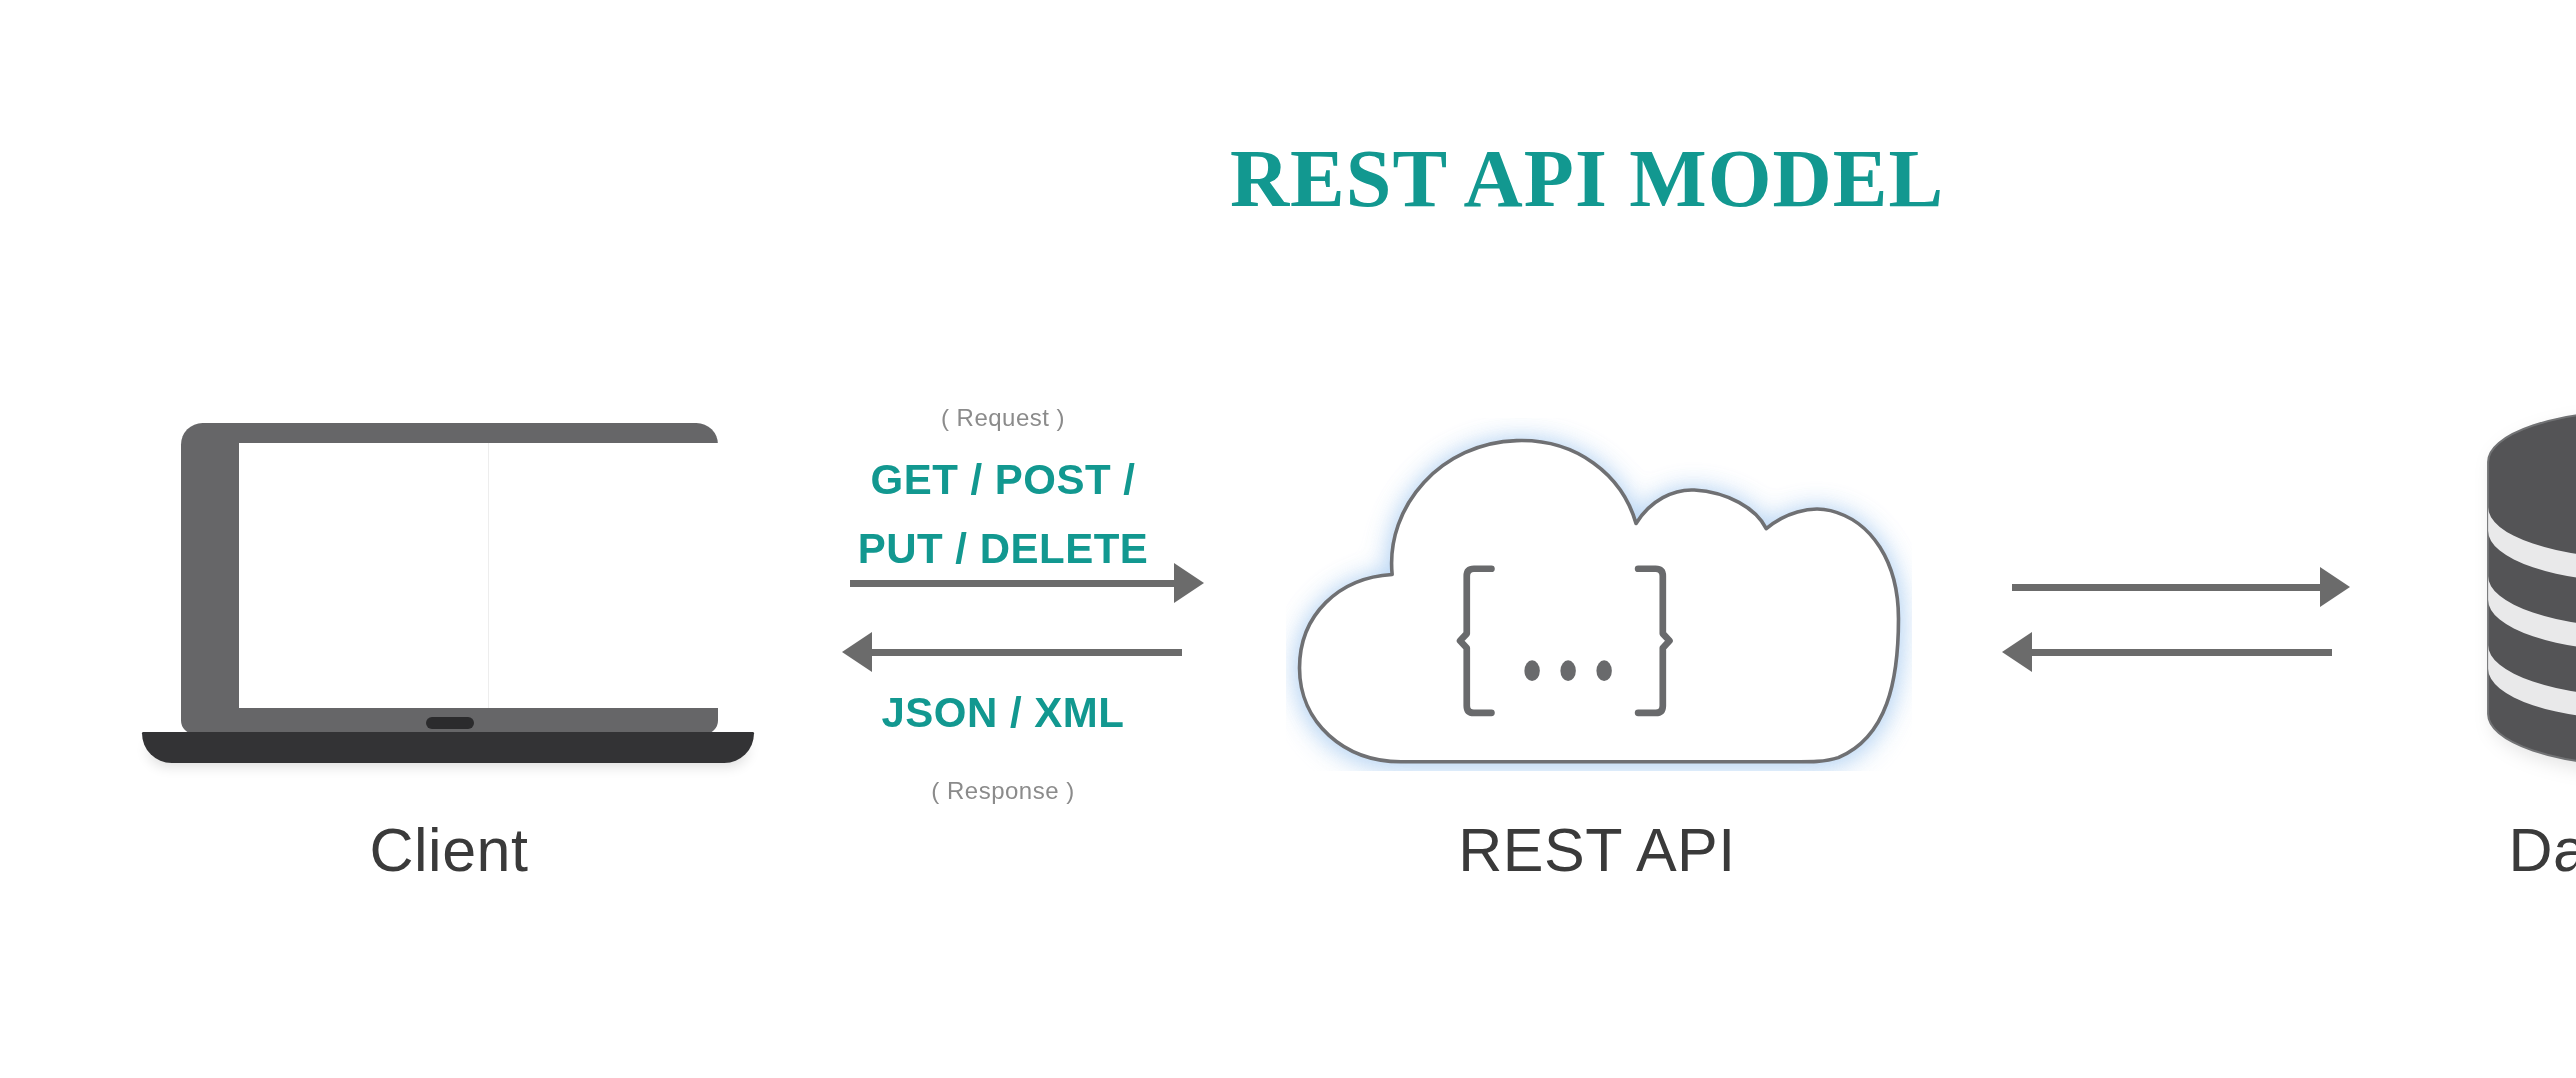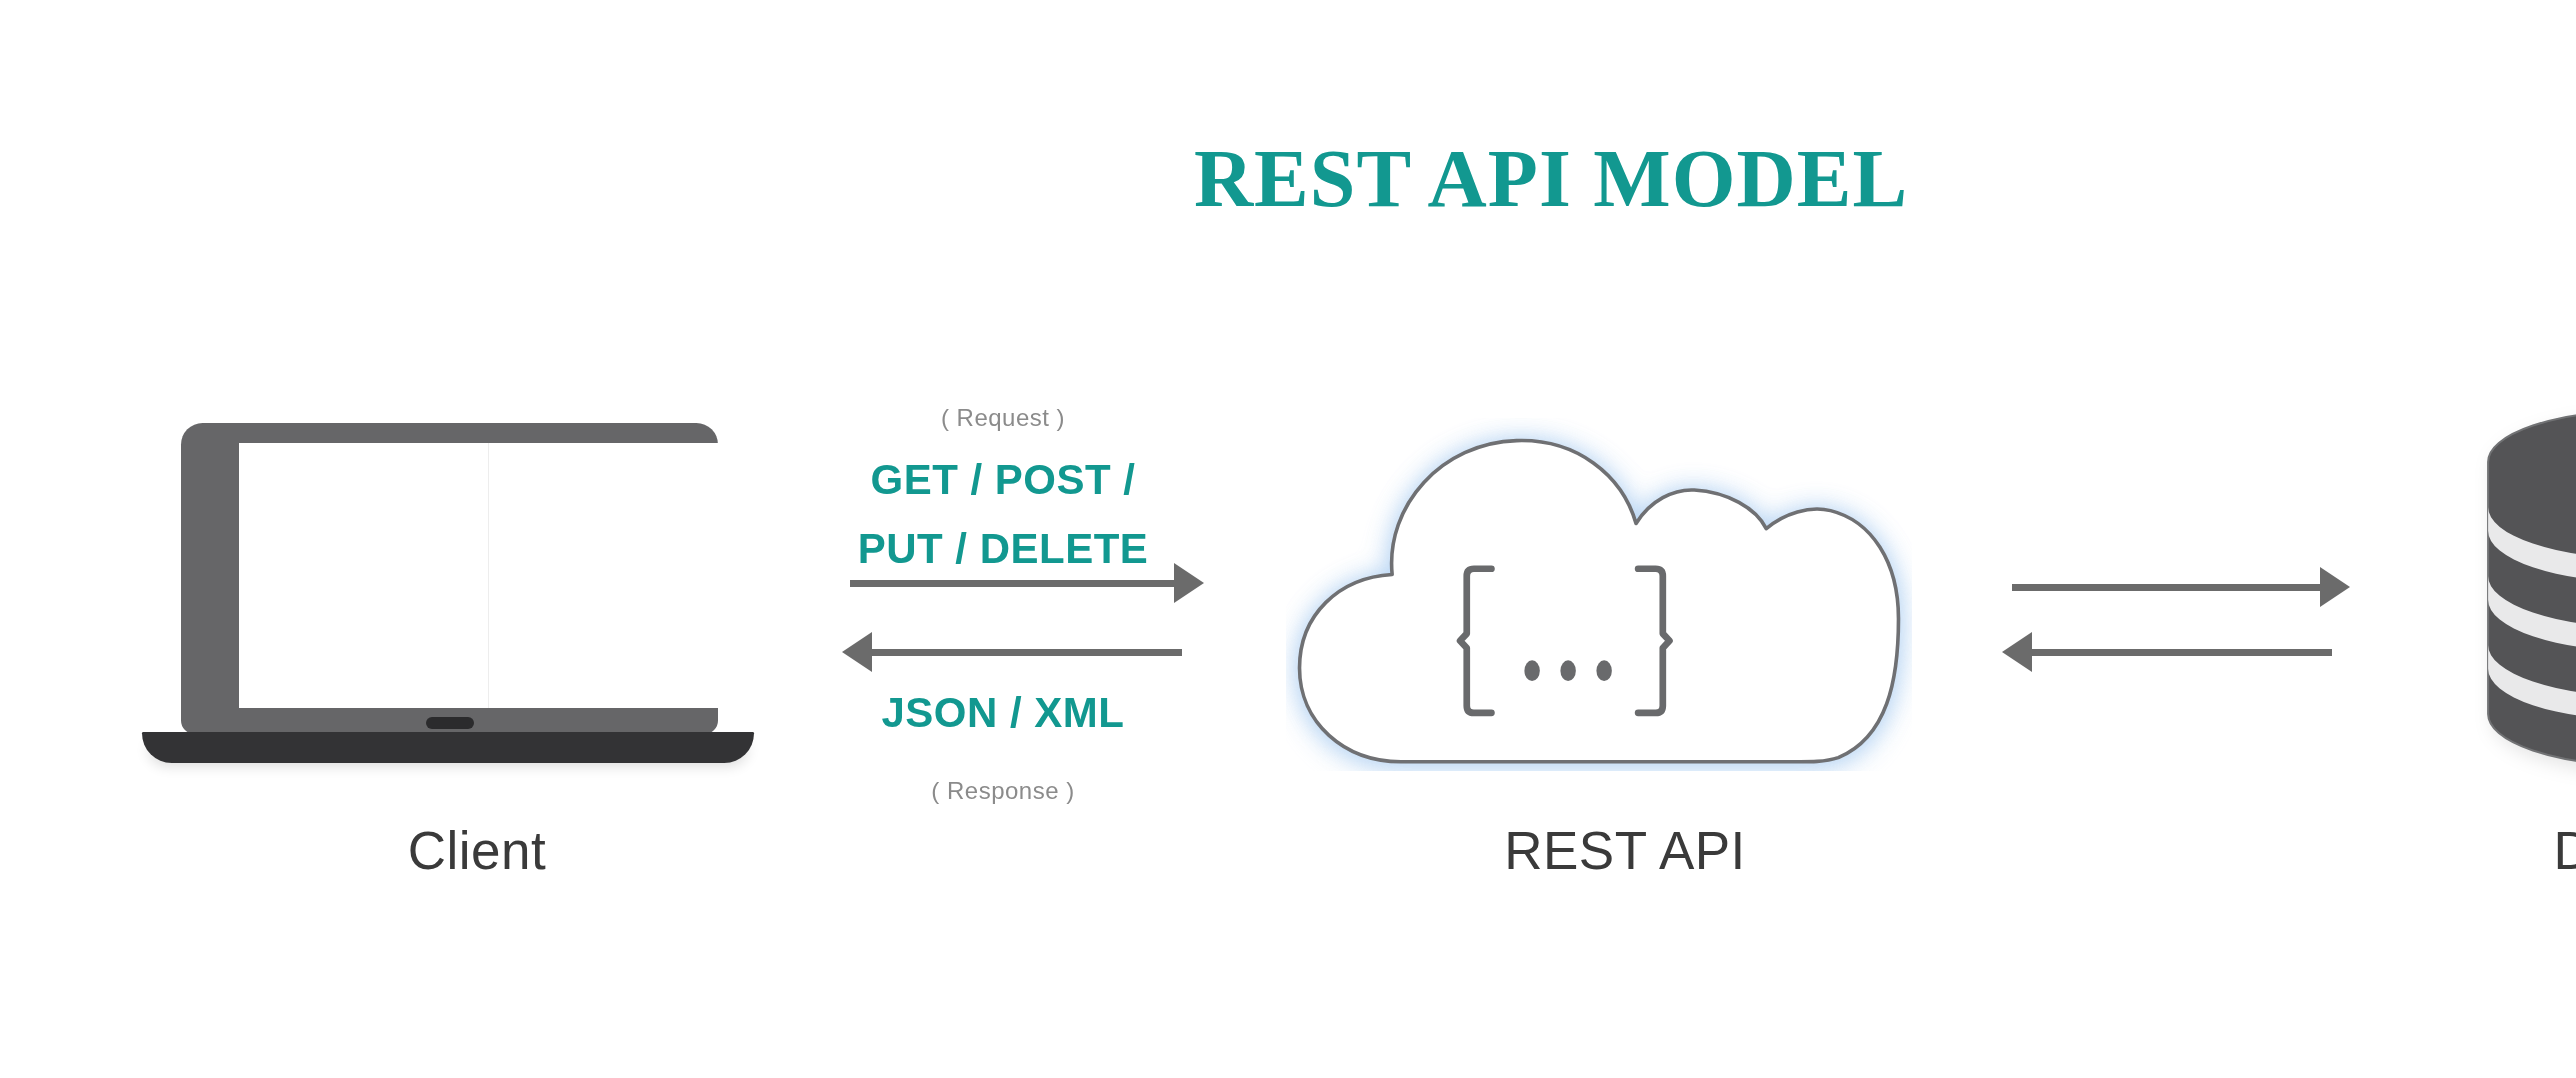--- a/index.html
+++ b/index.html
@@ -26,24 +26,23 @@
 
   .diagram-title{
     font-family:"Liberation Serif", serif;
     font-weight:700;
     font-size:82px;
     letter-spacing:1px;
     color:var(--teal);
   }
 
   .node-label{
-    font-size:53px;
+    font-size:61px;
     color:var(--dark-text);
     letter-spacing:0.5px;
-    margin-left:28px;
   }
 
   .flow-annotation{
     font-size:24px;
     color:var(--gray-text);
     letter-spacing:0.5px;
   }
   .flow-methods{
     font-size:42px;
     font-weight:700;
@@ -105,21 +104,21 @@
   .db-svg{
     left:2484px;top:405px;
     filter:drop-shadow(5.2px 7.2px 9.3px rgba(0,0,0,.10));
   }
 </style>
 </head>
 <body>
 
 <div id="canvas">
 
-  <div class="abs ctr diagram-title" style="left:1551px;top:179px;text-align:center;">REST API MODEL</div>
+  <div class="abs ctr diagram-title" style="left:1587px;top:179px;text-align:center;">REST API MODEL</div>
 
   <div class="abs laptop">
     <div class="lid">
       <div class="screen">
         <div class="seam"></div>
       </div>
       <div class="notch"></div>
     </div>
     <div class="base"></div>
   </div>

